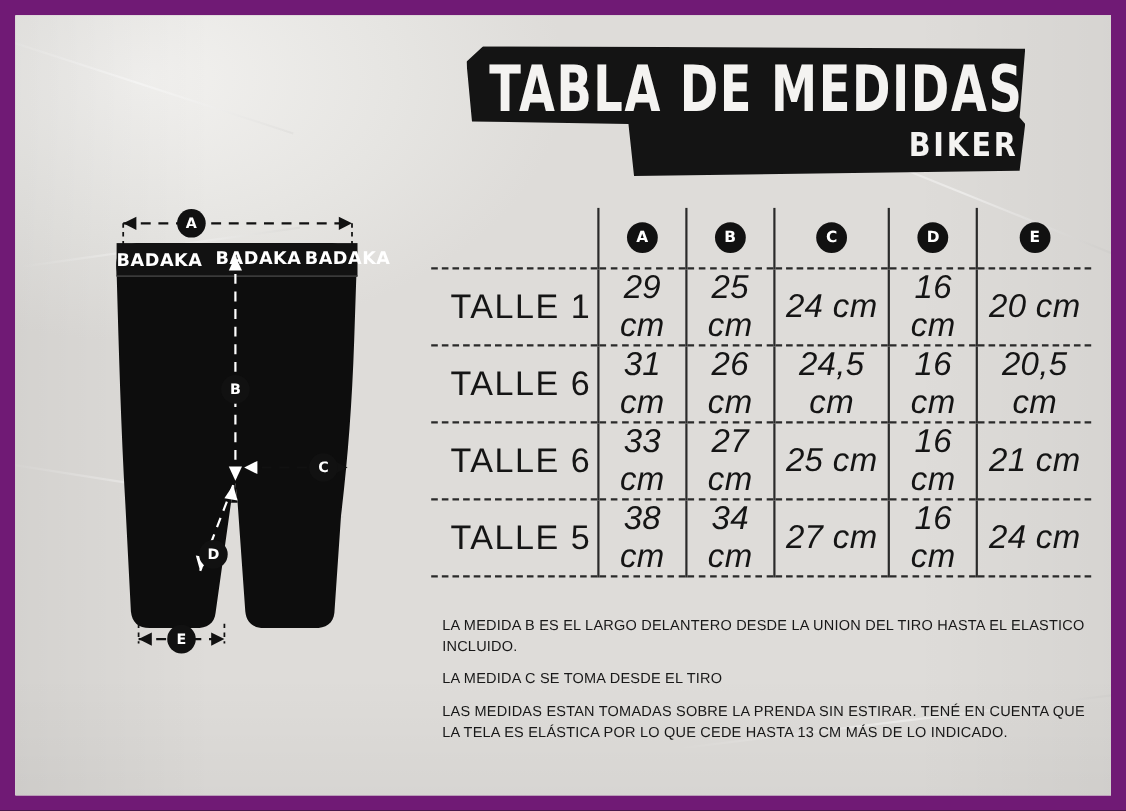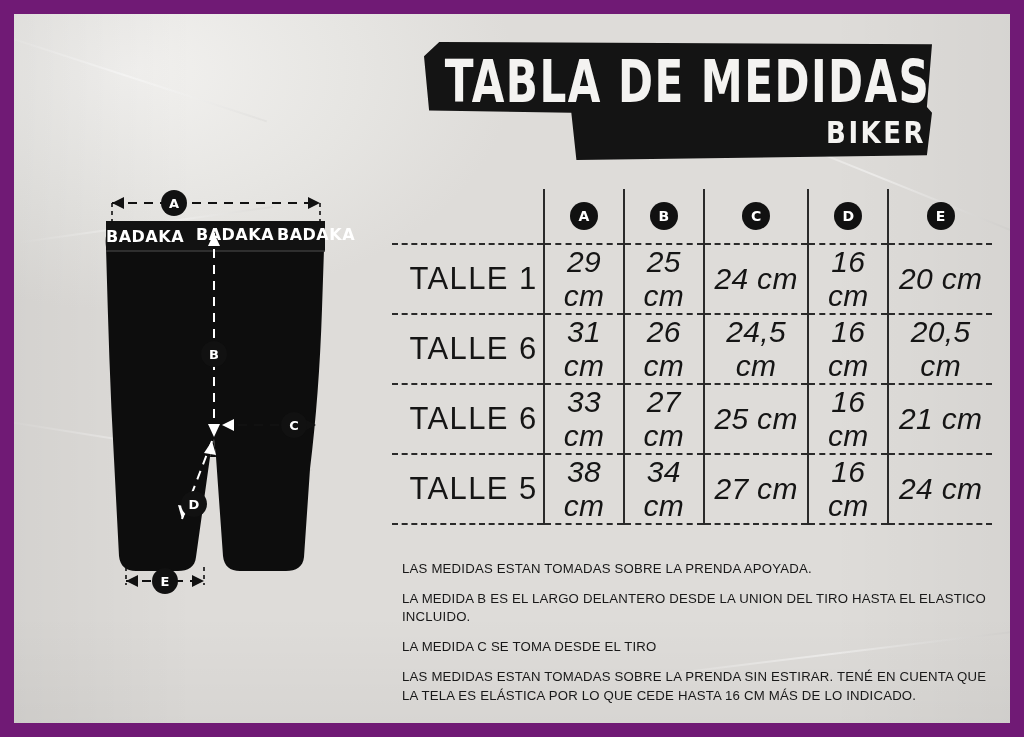--- a/index.html
+++ b/index.html
@@ -301,20 +301,19 @@
             <td class="val vsep">34 cm</td>
             <td class="val vsep">27 cm</td>
             <td class="val vsep">16 cm</td>
             <td class="val vsep">24 cm</td>
           </tr>
         </tbody>
       </table>
     </div>
 
     <div id="notes">
-      <p>LAS MEDIDAS ESTAN TOMADAS SOBRE LA PRENDA APOYADA.</p>
       <p>LA MEDIDA B ES EL LARGO DELANTERO DESDE LA UNION DEL TIRO HASTA EL ELASTICO INCLUIDO.</p>
       <p>LA MEDIDA C SE TOMA DESDE EL TIRO</p>
-      <p>LAS MEDIDAS ESTAN TOMADAS SOBRE LA PRENDA SIN ESTIRAR. TENÉ EN CUENTA QUE LA TELA ES ELÁSTICA POR LO QUE CEDE HASTA 16 CM MÁS DE LO INDICADO.</p>
+      <p>LAS MEDIDAS ESTAN TOMADAS SOBRE LA PRENDA SIN ESTIRAR. TENÉ EN CUENTA QUE LA TELA ES ELÁSTICA POR LO QUE CEDE HASTA 13 CM MÁS DE LO INDICADO.</p>
     </div>
 
   </div>
 </div>
 
 </body></html>

